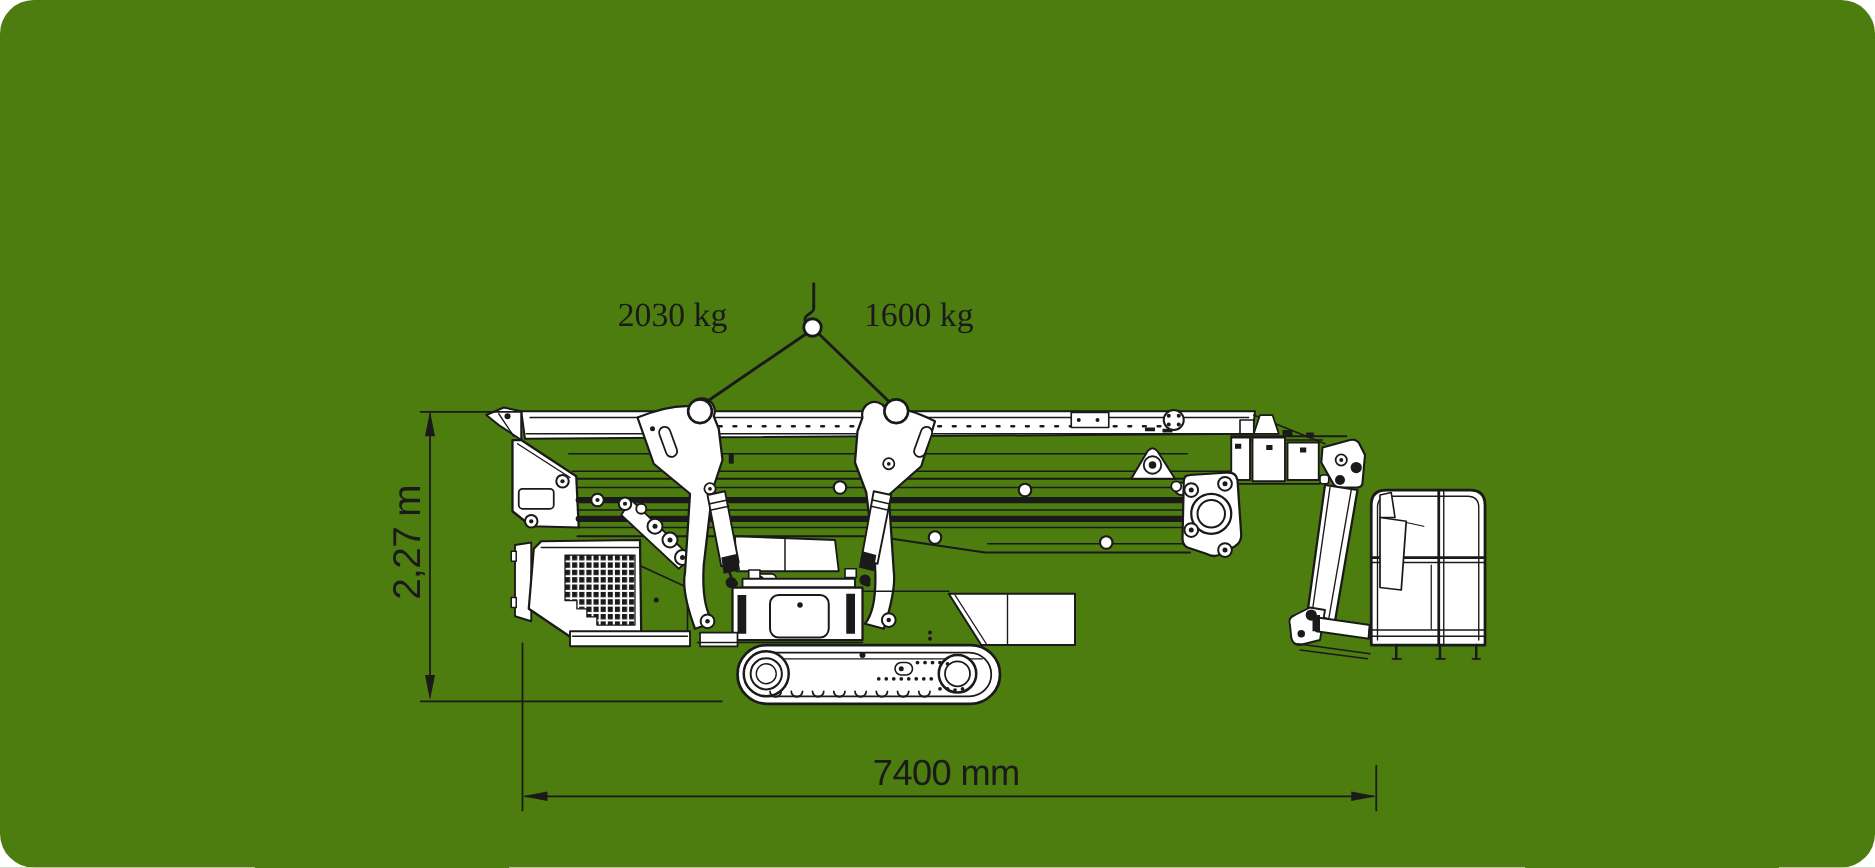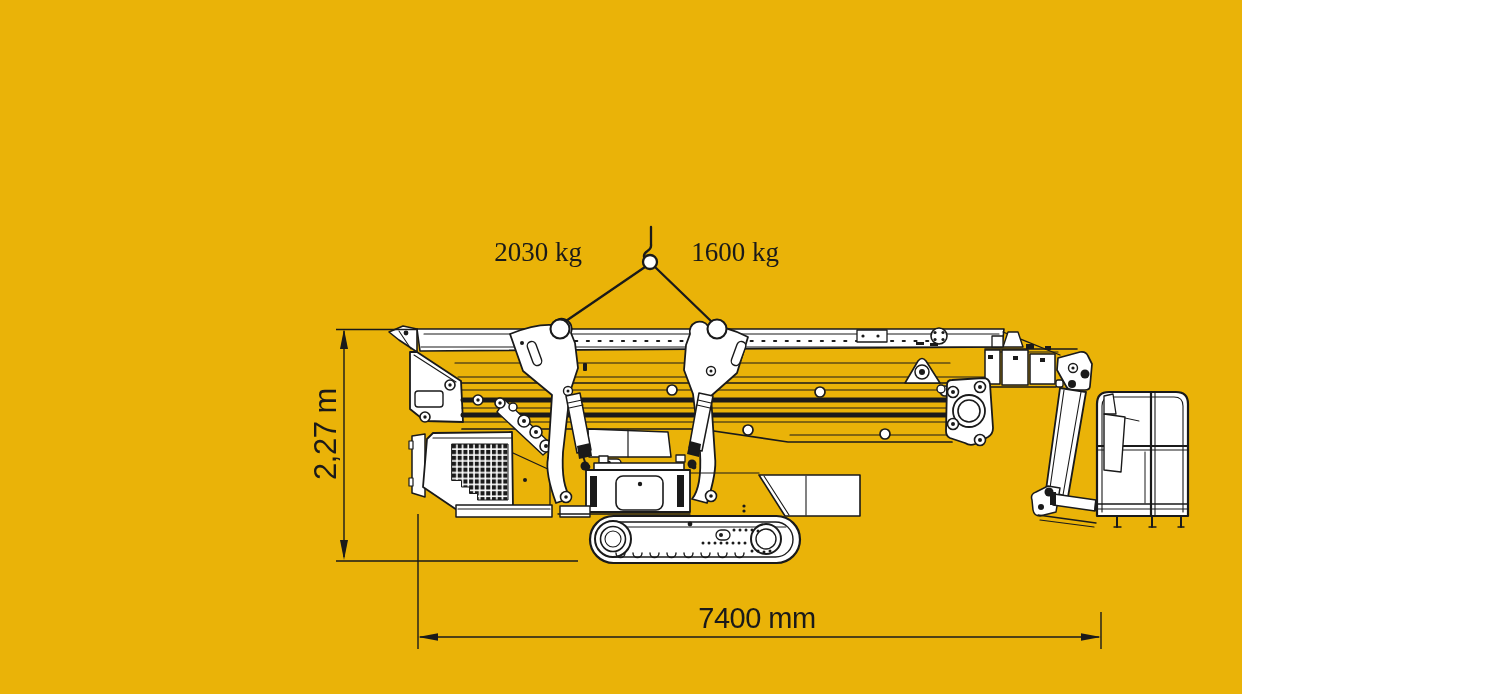--- a/index.html
+++ b/index.html
@@ -1,17 +1,17 @@
 <!DOCTYPE html>
 <html><head>
 <meta charset="utf-8">
 <style>
   html,body{margin:0;padding:0;background:#ffffff;}
-  .stage{position:relative;width:1242px;height:694px;background:#eab308;overflow:hidden;
-         font-family:"Liberation Sans", sans-serif;}
+  .stage{position:relative;width:1500px;height:694px;background:#4d7c0f;overflow:hidden;
+         font-family:"Liberation Sans", sans-serif;border-radius:27px;}
   svg{display:block;}
   .dim-sans{font-family:"Liberation Sans", sans-serif;letter-spacing:-0.5px;fill:#1a1a1a;}
   .kg-serif{font-family:"Liberation Serif", serif;fill:#1a1a1a;}
 </style>
 </head>
 <body>
 
 <div class="stage">
 <svg width="1500" height="694" viewBox="0 0 1500 694">
   <defs>

